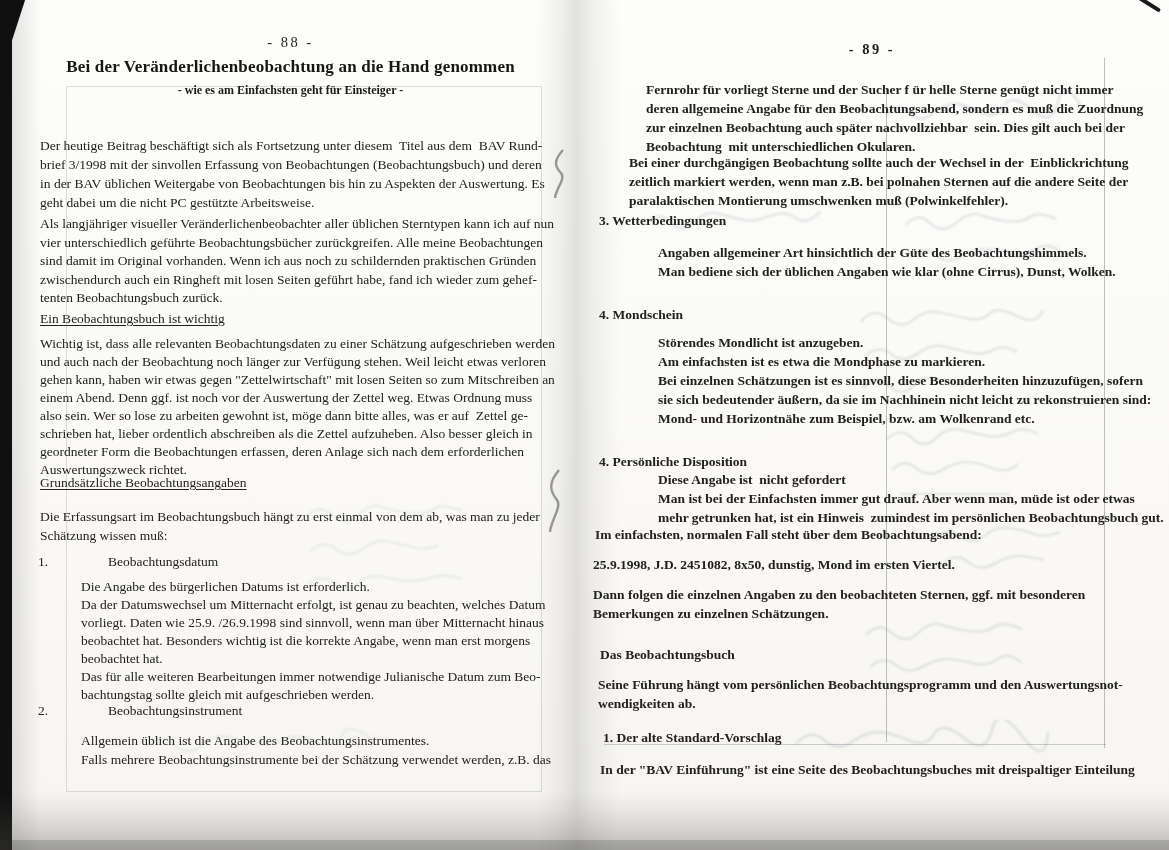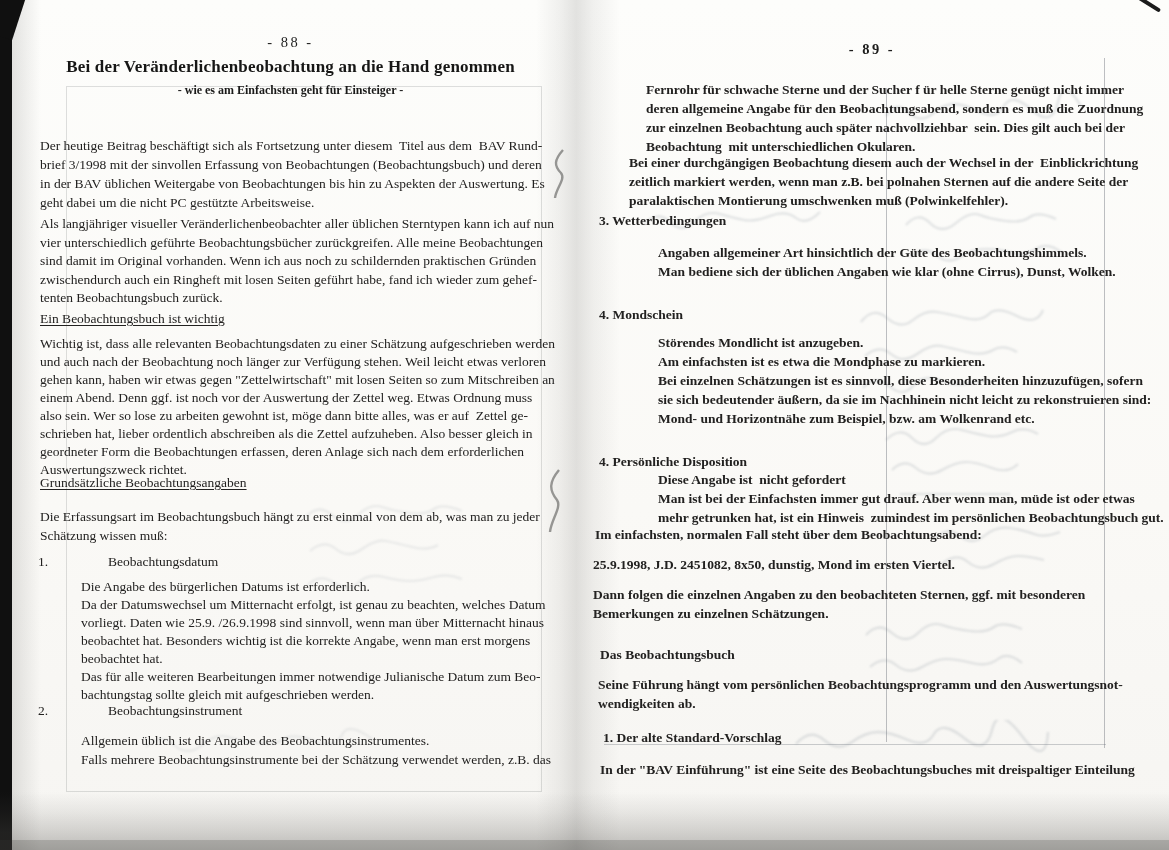--- a/index.html
+++ b/index.html
@@ -134,25 +134,25 @@
 beobachtet hat.
 Das für alle weiteren Bearbeitungen immer notwendige Julianische Datum zum Beo-
 bachtungstag sollte gleich mit aufgeschrieben werden.</div>
     <div class="t" style="left:0;top:701px;"><span class="num">2.</span><span>Beobachtungsinstrument</span></div>
     <div class="t" style="left:43px;top:731px;">Allgemein üblich ist die Angabe des Beobachtungsinstrumentes.
 Falls mehrere Beobachtungsinstrumente bei der Schätzung verwendet werden, z.B. das</div>
   </div>
 
   <div class="pg" style="left:592px;width:560px;font-weight:bold;">
     <div class="t pagenum ctr" style="left:0;top:40px;width:560px;">- 89 -</div>
-    <div class="t" style="left:54px;top:80px;">Fernrohr für schwache Sterne und der Sucher f ür helle Sterne genügt nicht immer
+    <div class="t" style="left:54px;top:80px;">Fernrohr für vorliegt Sterne und der Sucher f ür helle Sterne genügt nicht immer
 deren allgemeine Angabe für den Beobachtungsabend, sondern es muß die Zuordnung
 zur einzelnen Beobachtung auch später nachvollziehbar  sein. Dies gilt auch bei der
 Beobachtung  mit unterschiedlichen Okularen.</div>
-    <div class="t" style="left:37px;top:153px;">Bei einer durchgängigen Beobachtung diesem auch der Wechsel in der  Einblickrichtung
+    <div class="t" style="left:37px;top:153px;">Bei einer durchgängigen Beobachtung sollte auch der Wechsel in der  Einblickrichtung
 zeitlich markiert werden, wenn man z.B. bei polnahen Sternen auf die andere Seite der
 paralaktischen Montierung umschwenken muß (Polwinkelfehler).</div>
     <div class="t" style="left:7px;top:211px;">3. Wetterbedingungen</div>
     <div class="t" style="left:66px;top:243px;">Angaben allgemeiner Art hinsichtlich der Güte des Beobachtungshimmels.
 Man bediene sich der üblichen Angaben wie klar (ohne Cirrus), Dunst, Wolken.</div>
     <div class="t" style="left:7px;top:305px;">4. Mondschein</div>
     <div class="t" style="left:66px;top:333px;">Störendes Mondlicht ist anzugeben.
 Am einfachsten ist es etwa die Mondphase zu markieren.
 Bei einzelnen Schätzungen ist es sinnvoll, diese Besonderheiten hinzuzufügen, sofern
 sie sich bedeutender äußern, da sie im Nachhinein nicht leicht zu rekonstruieren sind:

